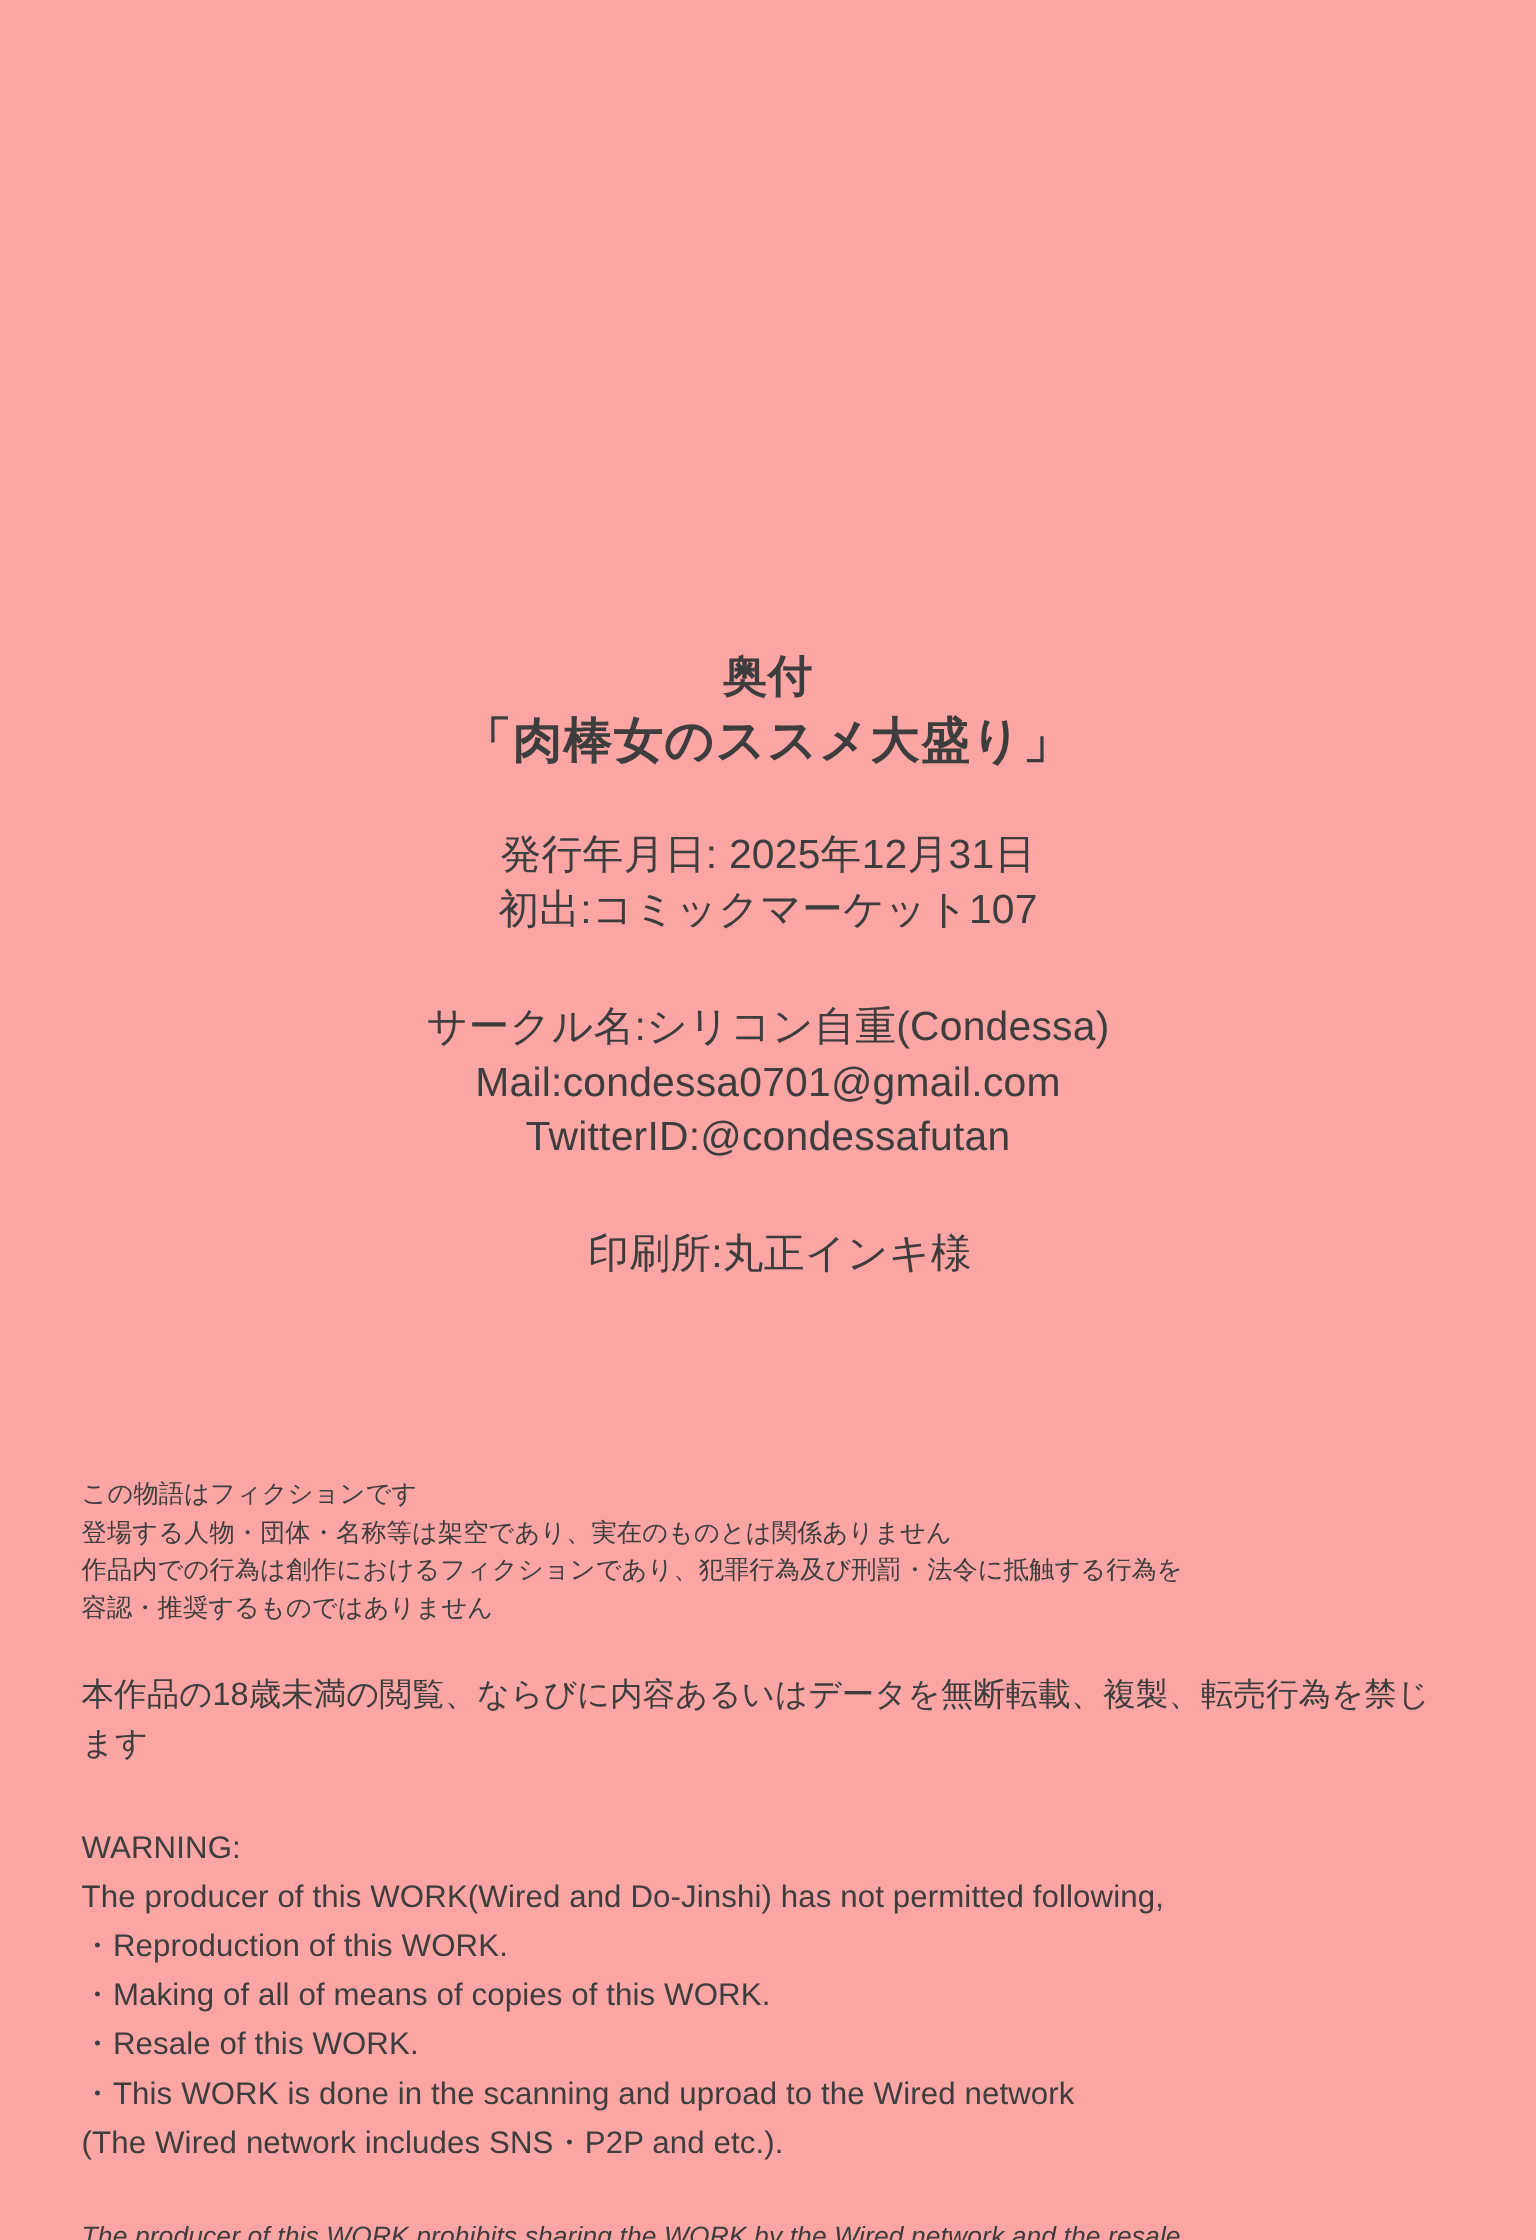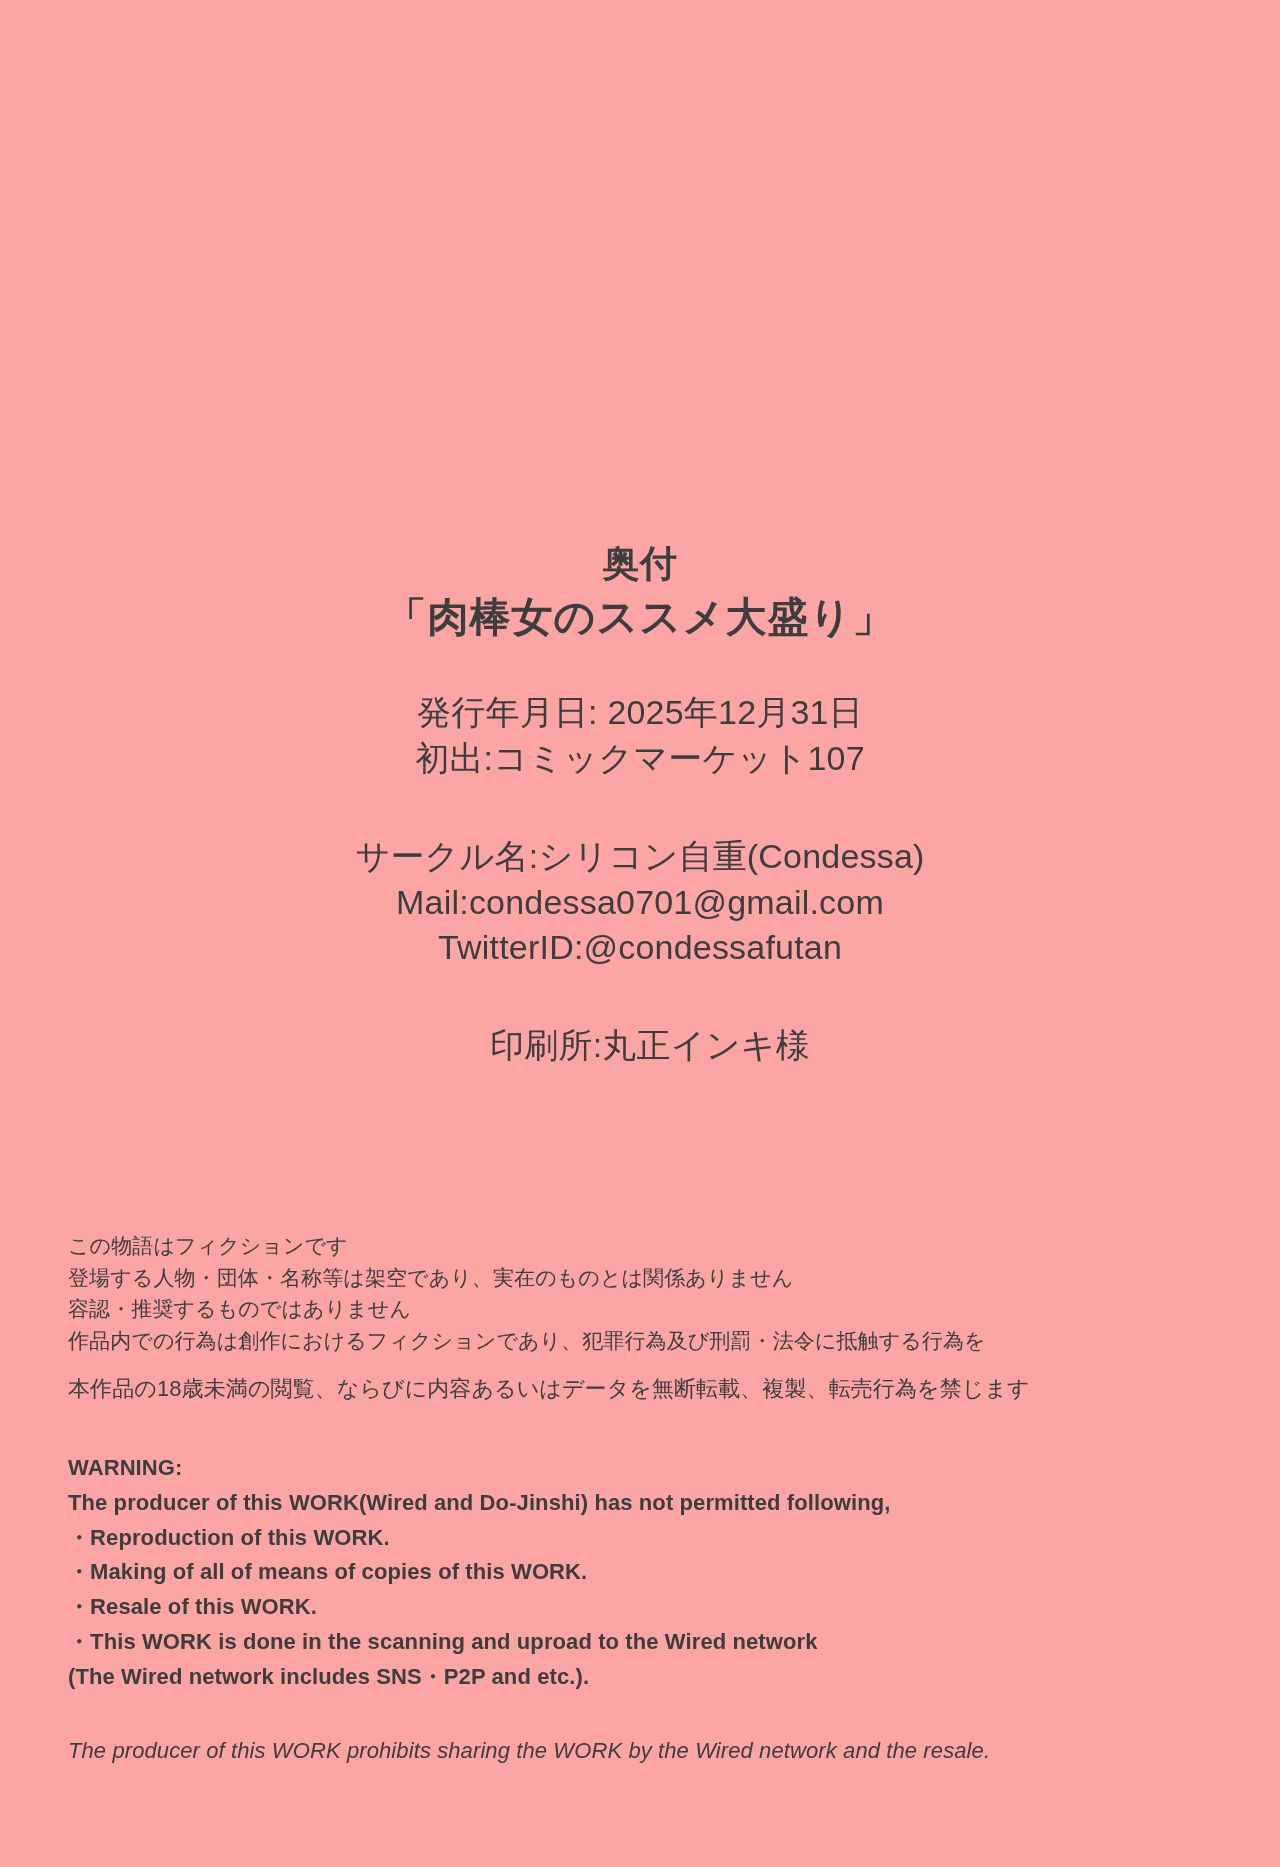--- a/index.html
+++ b/index.html
@@ -67,34 +67,33 @@
     width: 1150px;
     color: #3d3d3d;
   }
   .fineprint .jp-block p {
     margin: 0;
     font-size: 21px;
     line-height: 1.5;
     letter-spacing: 0.1px;
   }
   .fineprint .jp-notice {
-    margin-top: 16px;
-    font-size: 22px;
+    margin-top: 36px;
+    font-size: 27px;
     line-height: 1.5;
     letter-spacing: 0.1px;
   }
   .fineprint .warning {
     margin-top: 46px;
   }
   .fineprint .warning p {
     margin: 0;
-    font-size: 22px;
+    font-size: 26px;
     line-height: 1.58;
     letter-spacing: 0.1px;
-    font-weight: bold;
   }
   .fineprint .closing {
     margin-top: 40px;
     font-size: 22px;
     line-height: 1.58;
     letter-spacing: 0.1px;
     font-style: italic;
   }
 </style>
 </head>
@@ -119,22 +118,22 @@
 
     <div class="group printer">
       <div class="line">印刷所:丸正インキ様</div>
     </div>
   </div>
 
   <div class="fineprint">
     <div class="jp-block">
       <p>この物語はフィクションです</p>
       <p>登場する人物・団体・名称等は架空であり、実在のものとは関係ありません</p>
+      <p>作品内での行為は創作におけるフィクションであり、犯罪行為及び刑罰・法令に抵触する行為を</p>
       <p>容認・推奨するものではありません</p>
-      <p>作品内での行為は創作におけるフィクションであり、犯罪行為及び刑罰・法令に抵触する行為を</p>
     </div>
 
     <div class="jp-notice">本作品の18歳未満の閲覧、ならびに内容あるいはデータを無断転載、複製、転売行為を禁じます</div>
 
     <div class="warning">
       <p>WARNING:</p>
       <p>The producer of this WORK(Wired and Do-Jinshi) has not permitted following,</p>
       <p>・Reproduction of this WORK.</p>
       <p>・Making of all of means of copies of this WORK.</p>
       <p>・Resale of this WORK.</p>

